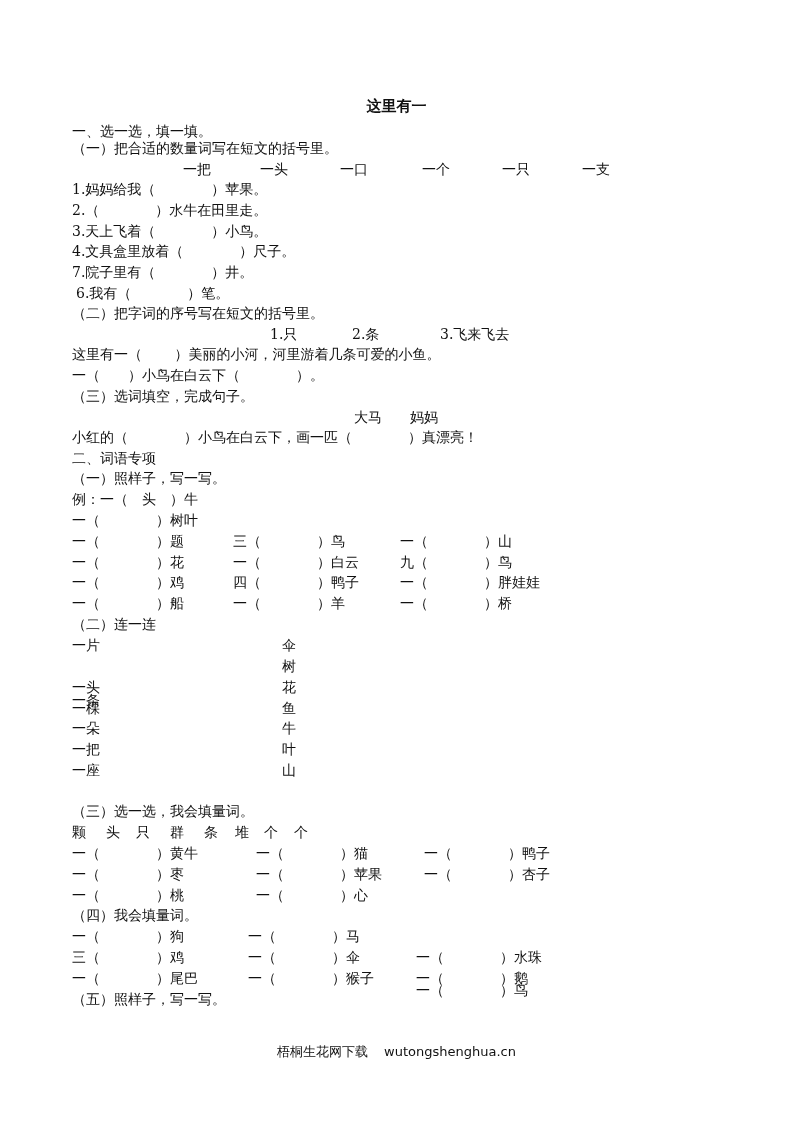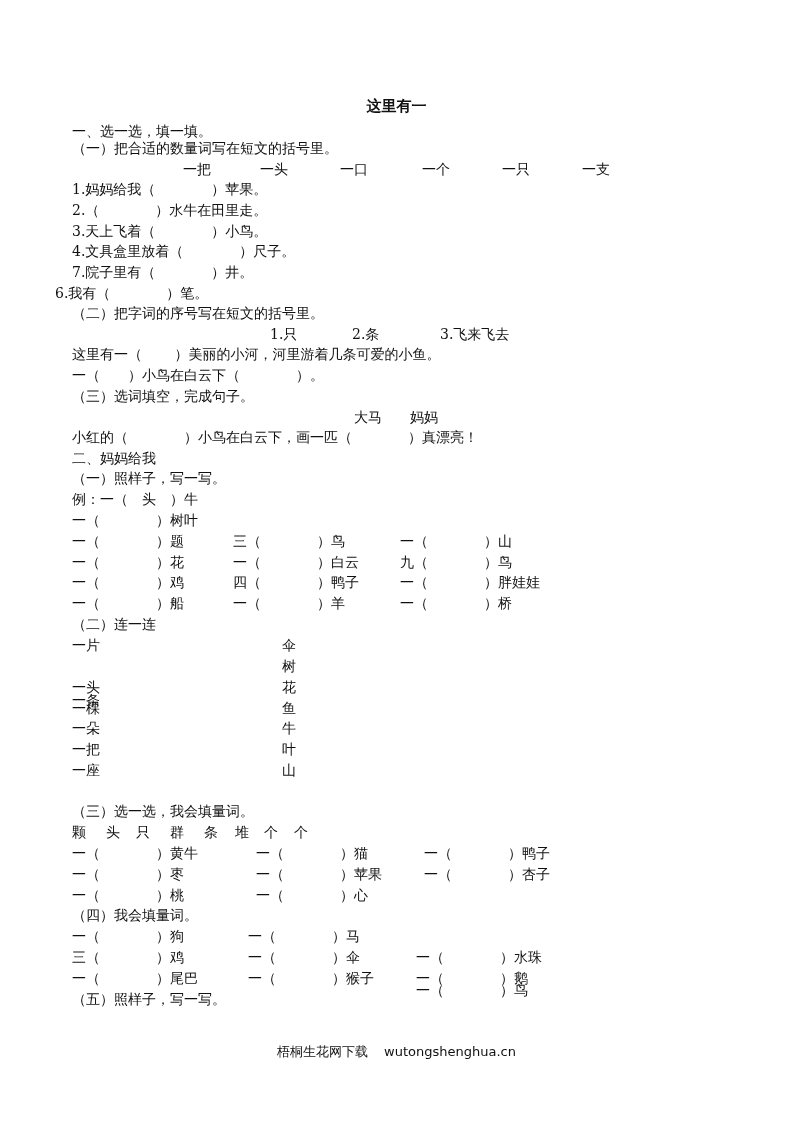--- a/index.html
+++ b/index.html
@@ -31,39 +31,39 @@
   <span class="abs" style="top:160px;left:422px">一个</span>
   <span class="abs" style="top:160px;left:502px">一只</span>
   <span class="abs" style="top:160px;left:582px">一支</span>
 </div>
 
 <div class="ln" style="top:180px;left:72px">1.妈妈给我（　　　　）苹果。</div>
 <div class="ln" style="top:201px;left:72px">2.（　　　　）水牛在田里走。</div>
 <div class="ln" style="top:222px;left:72px">3.天上飞着（　　　　）小鸟。</div>
 <div class="ln" style="top:242px;left:72px">4.文具盒里放着（　　　　）尺子。</div>
 <div class="ln" style="top:263px;left:72px">7.院子里有（　　　　）井。</div>
-<div class="ln" style="top:284px;left:55px">6.我有（　　　　）笔。</div>
+<div class="ln" style="top:284px;left:76px">6.我有（　　　　）笔。</div>
 
 <div class="ln" style="top:304px;left:72px">（二）把字词的序号写在短文的括号里。</div>
 <div>
   <span class="abs" style="top:325px;left:270px">1.只</span>
   <span class="abs" style="top:325px;left:352px">2.条</span>
   <span class="abs" style="top:325px;left:440px">3.飞来飞去</span>
 </div>
 <div class="ln" style="top:345px;left:72px">这里有一（　　 ）美丽的小河，河里游着几条可爱的小鱼。</div>
 <div class="ln" style="top:366px;left:72px">一（　　）小鸟在白云下（　　　　）。</div>
 
 <div class="ln" style="top:387px;left:72px">（三）选词填空，完成句子。</div>
 <div>
   <span class="abs" style="top:408px;left:354px">大马</span>
   <span class="abs" style="top:408px;left:410px">妈妈</span>
 </div>
 <div class="ln" style="top:428px;left:72px">小红的（　　　　）小鸟在白云下，画一匹（　　　　）真漂亮！</div>
 
-<div class="ln" style="top:449px;left:72px">二、妈妈给我</div>
+<div class="ln" style="top:449px;left:72px">二、词语专项</div>
 <div class="ln" style="top:469px;left:72px">（一）照样子，写一写。</div>
 <div class="ln" style="top:490px;left:72px">例：一（　头　）牛</div>
 <div class="ln" style="top:511px;left:72px">一（　　　　）树叶</div>
 
 <div>
   <span class="abs" style="top:532px;left:72px">一（　　　　）题</span>
   <span class="abs" style="top:532px;left:233px">三（　　　　）鸟</span>
   <span class="abs" style="top:532px;left:400px">一（　　　　）山</span>
   <span class="abs" style="top:553px;left:72px">一（　　　　）花</span>
   <span class="abs" style="top:553px;left:233px">一（　　　　）白云</span>

